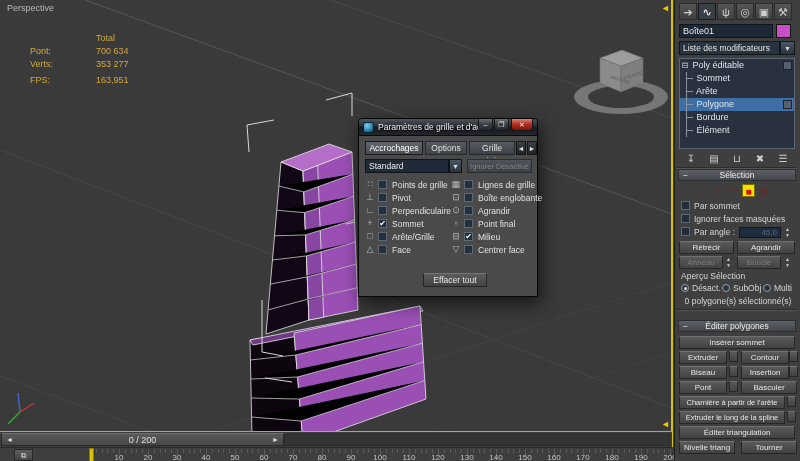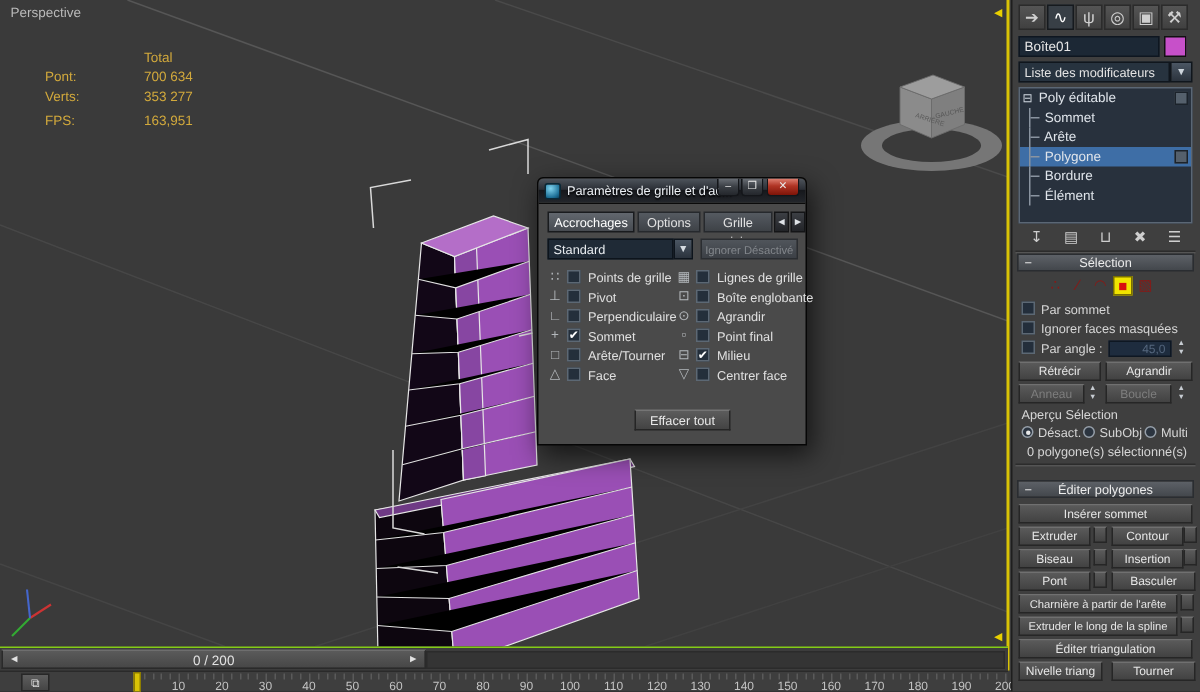--- a/index.html
+++ b/index.html
@@ -485,21 +485,21 @@
           <span class="snap-lb">Perpendiculaire</span>
         </div>
         <div class="snap-row">
           <span class="snap-ico">+</span>
           <span class="snap-cb">✔</span>
           <span class="snap-lb">Sommet</span>
         </div>
         <div class="snap-row">
           <span class="snap-ico">□</span>
           <span class="snap-cb"></span>
-          <span class="snap-lb">Arête/Tourner</span>
+          <span class="snap-lb">Arête/Grille</span>
         </div>
         <div class="snap-row">
           <span class="snap-ico">△</span>
           <span class="snap-cb"></span>
           <span class="snap-lb">Face</span>
         </div>
       </div>
     <div class="abs" id="snap-right" style="left:92px;top:59px;width:82px;">
         <div class="snap-row">
           <span class="snap-ico">▦</span>

